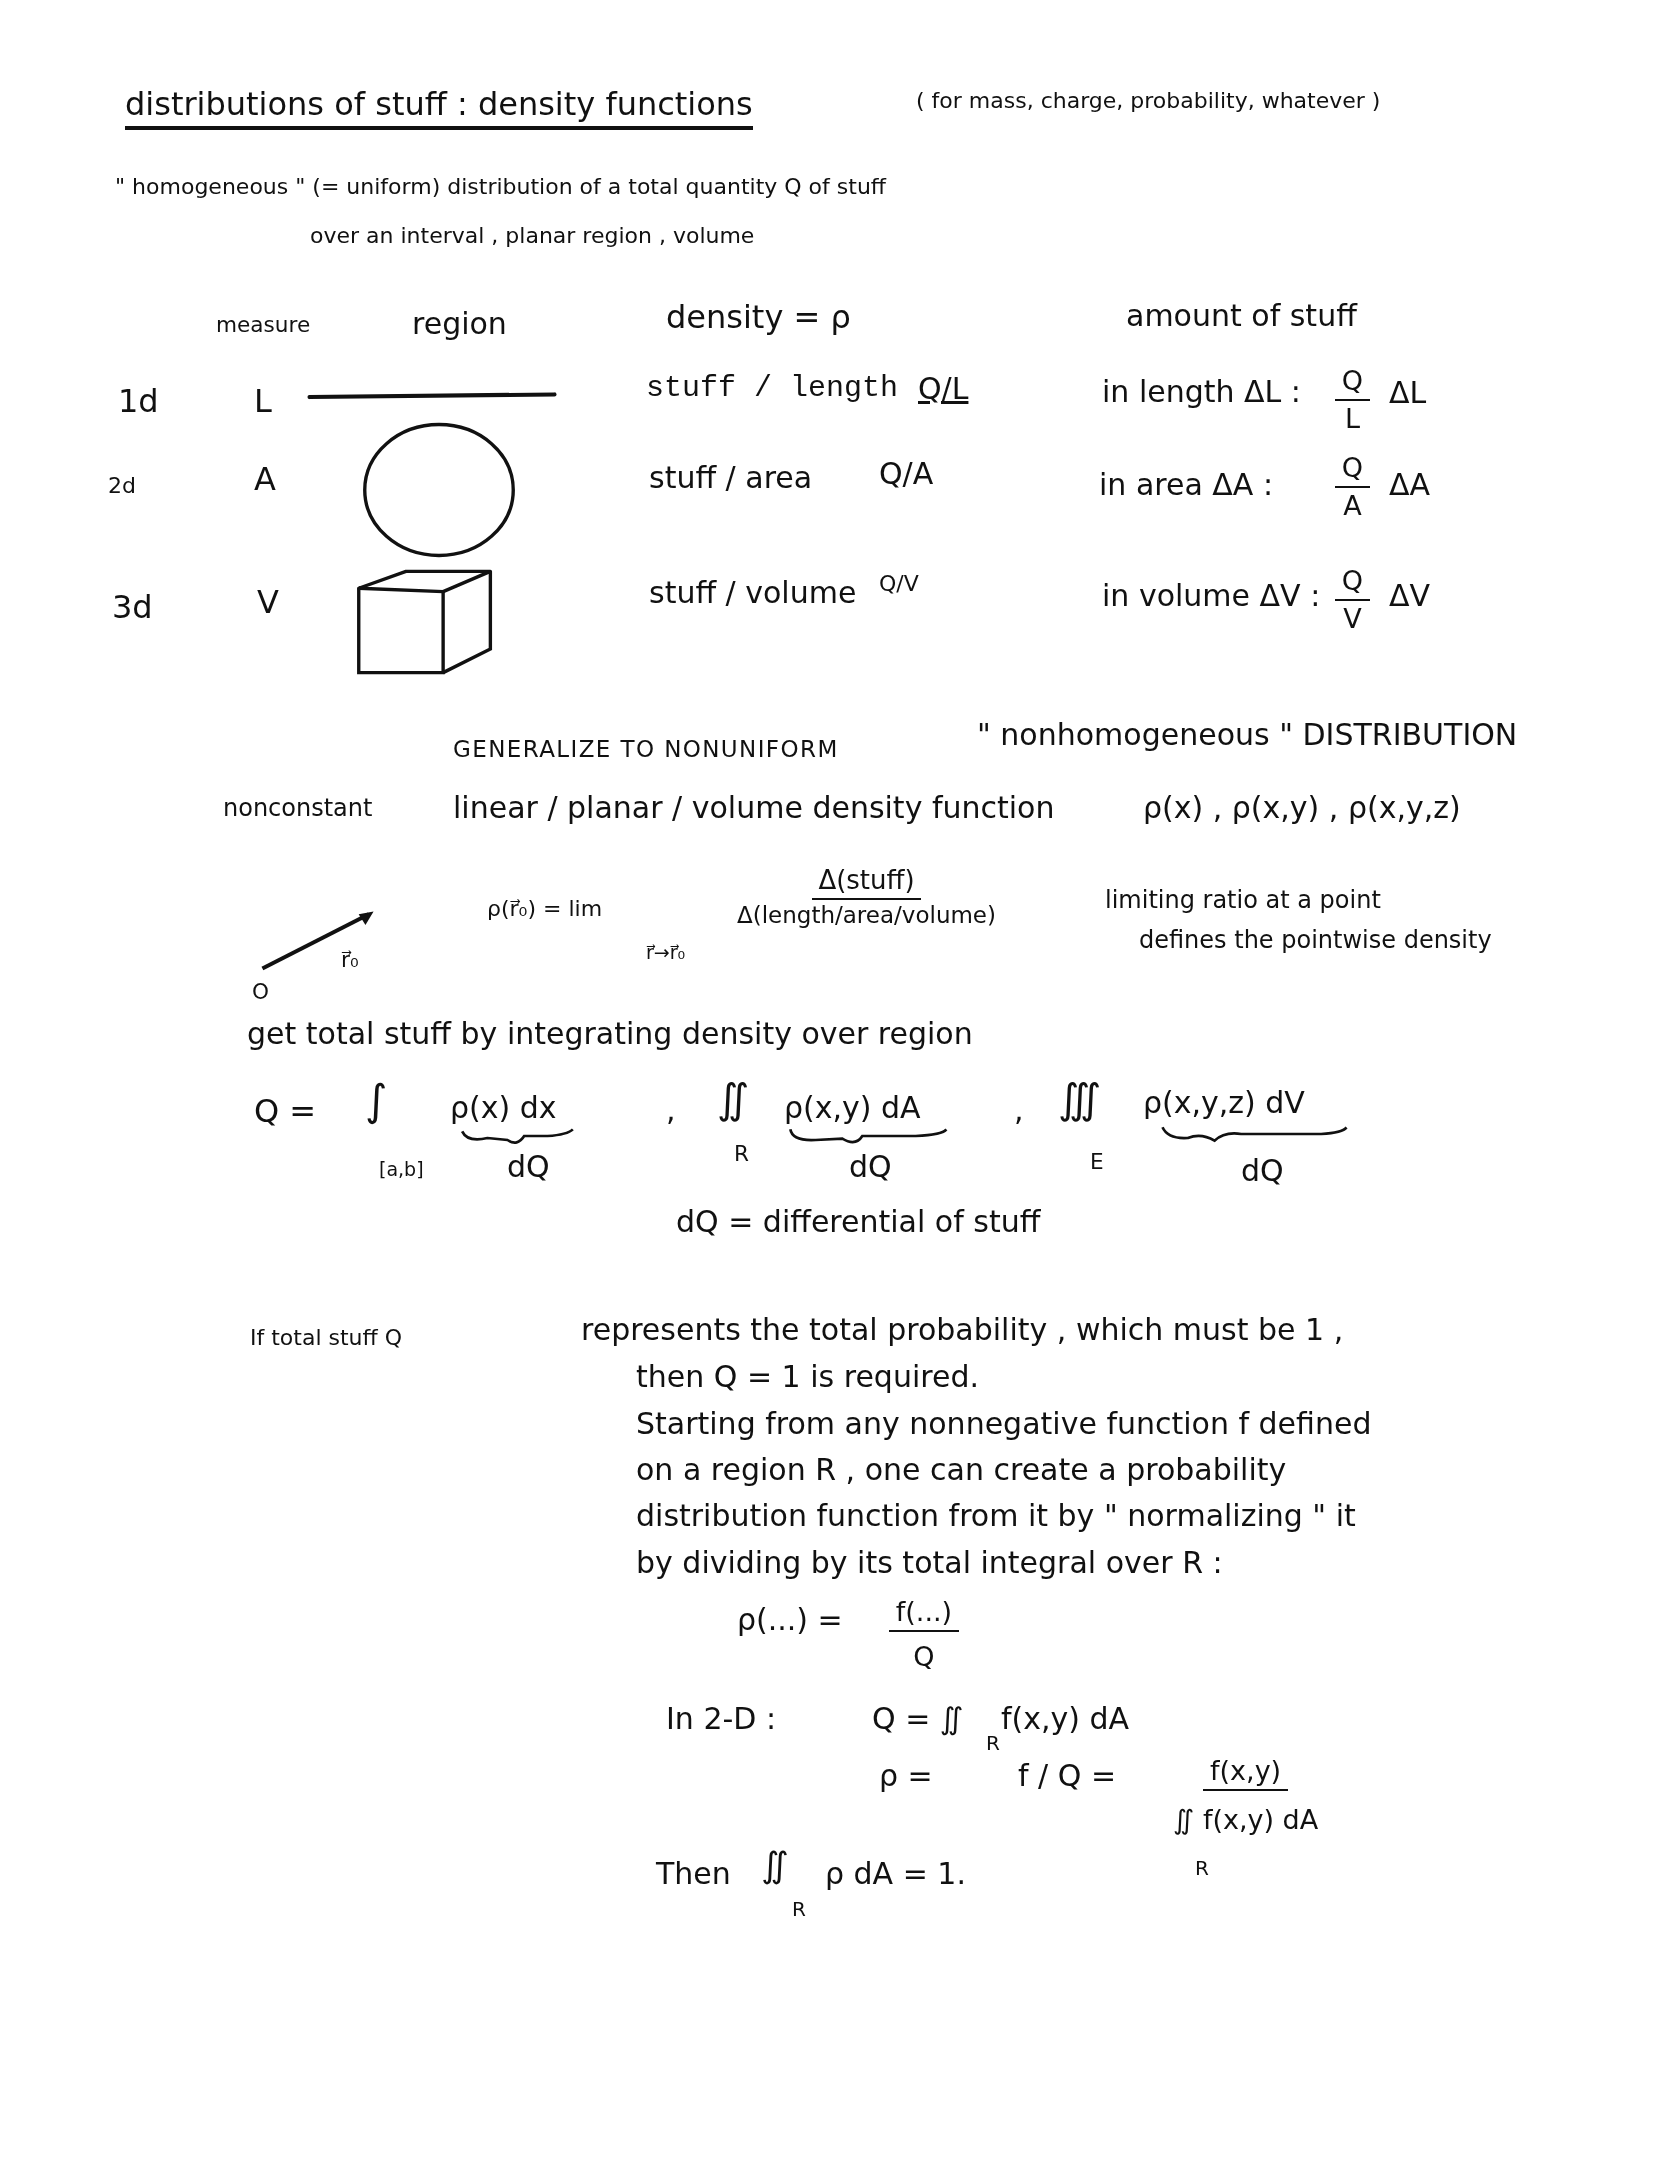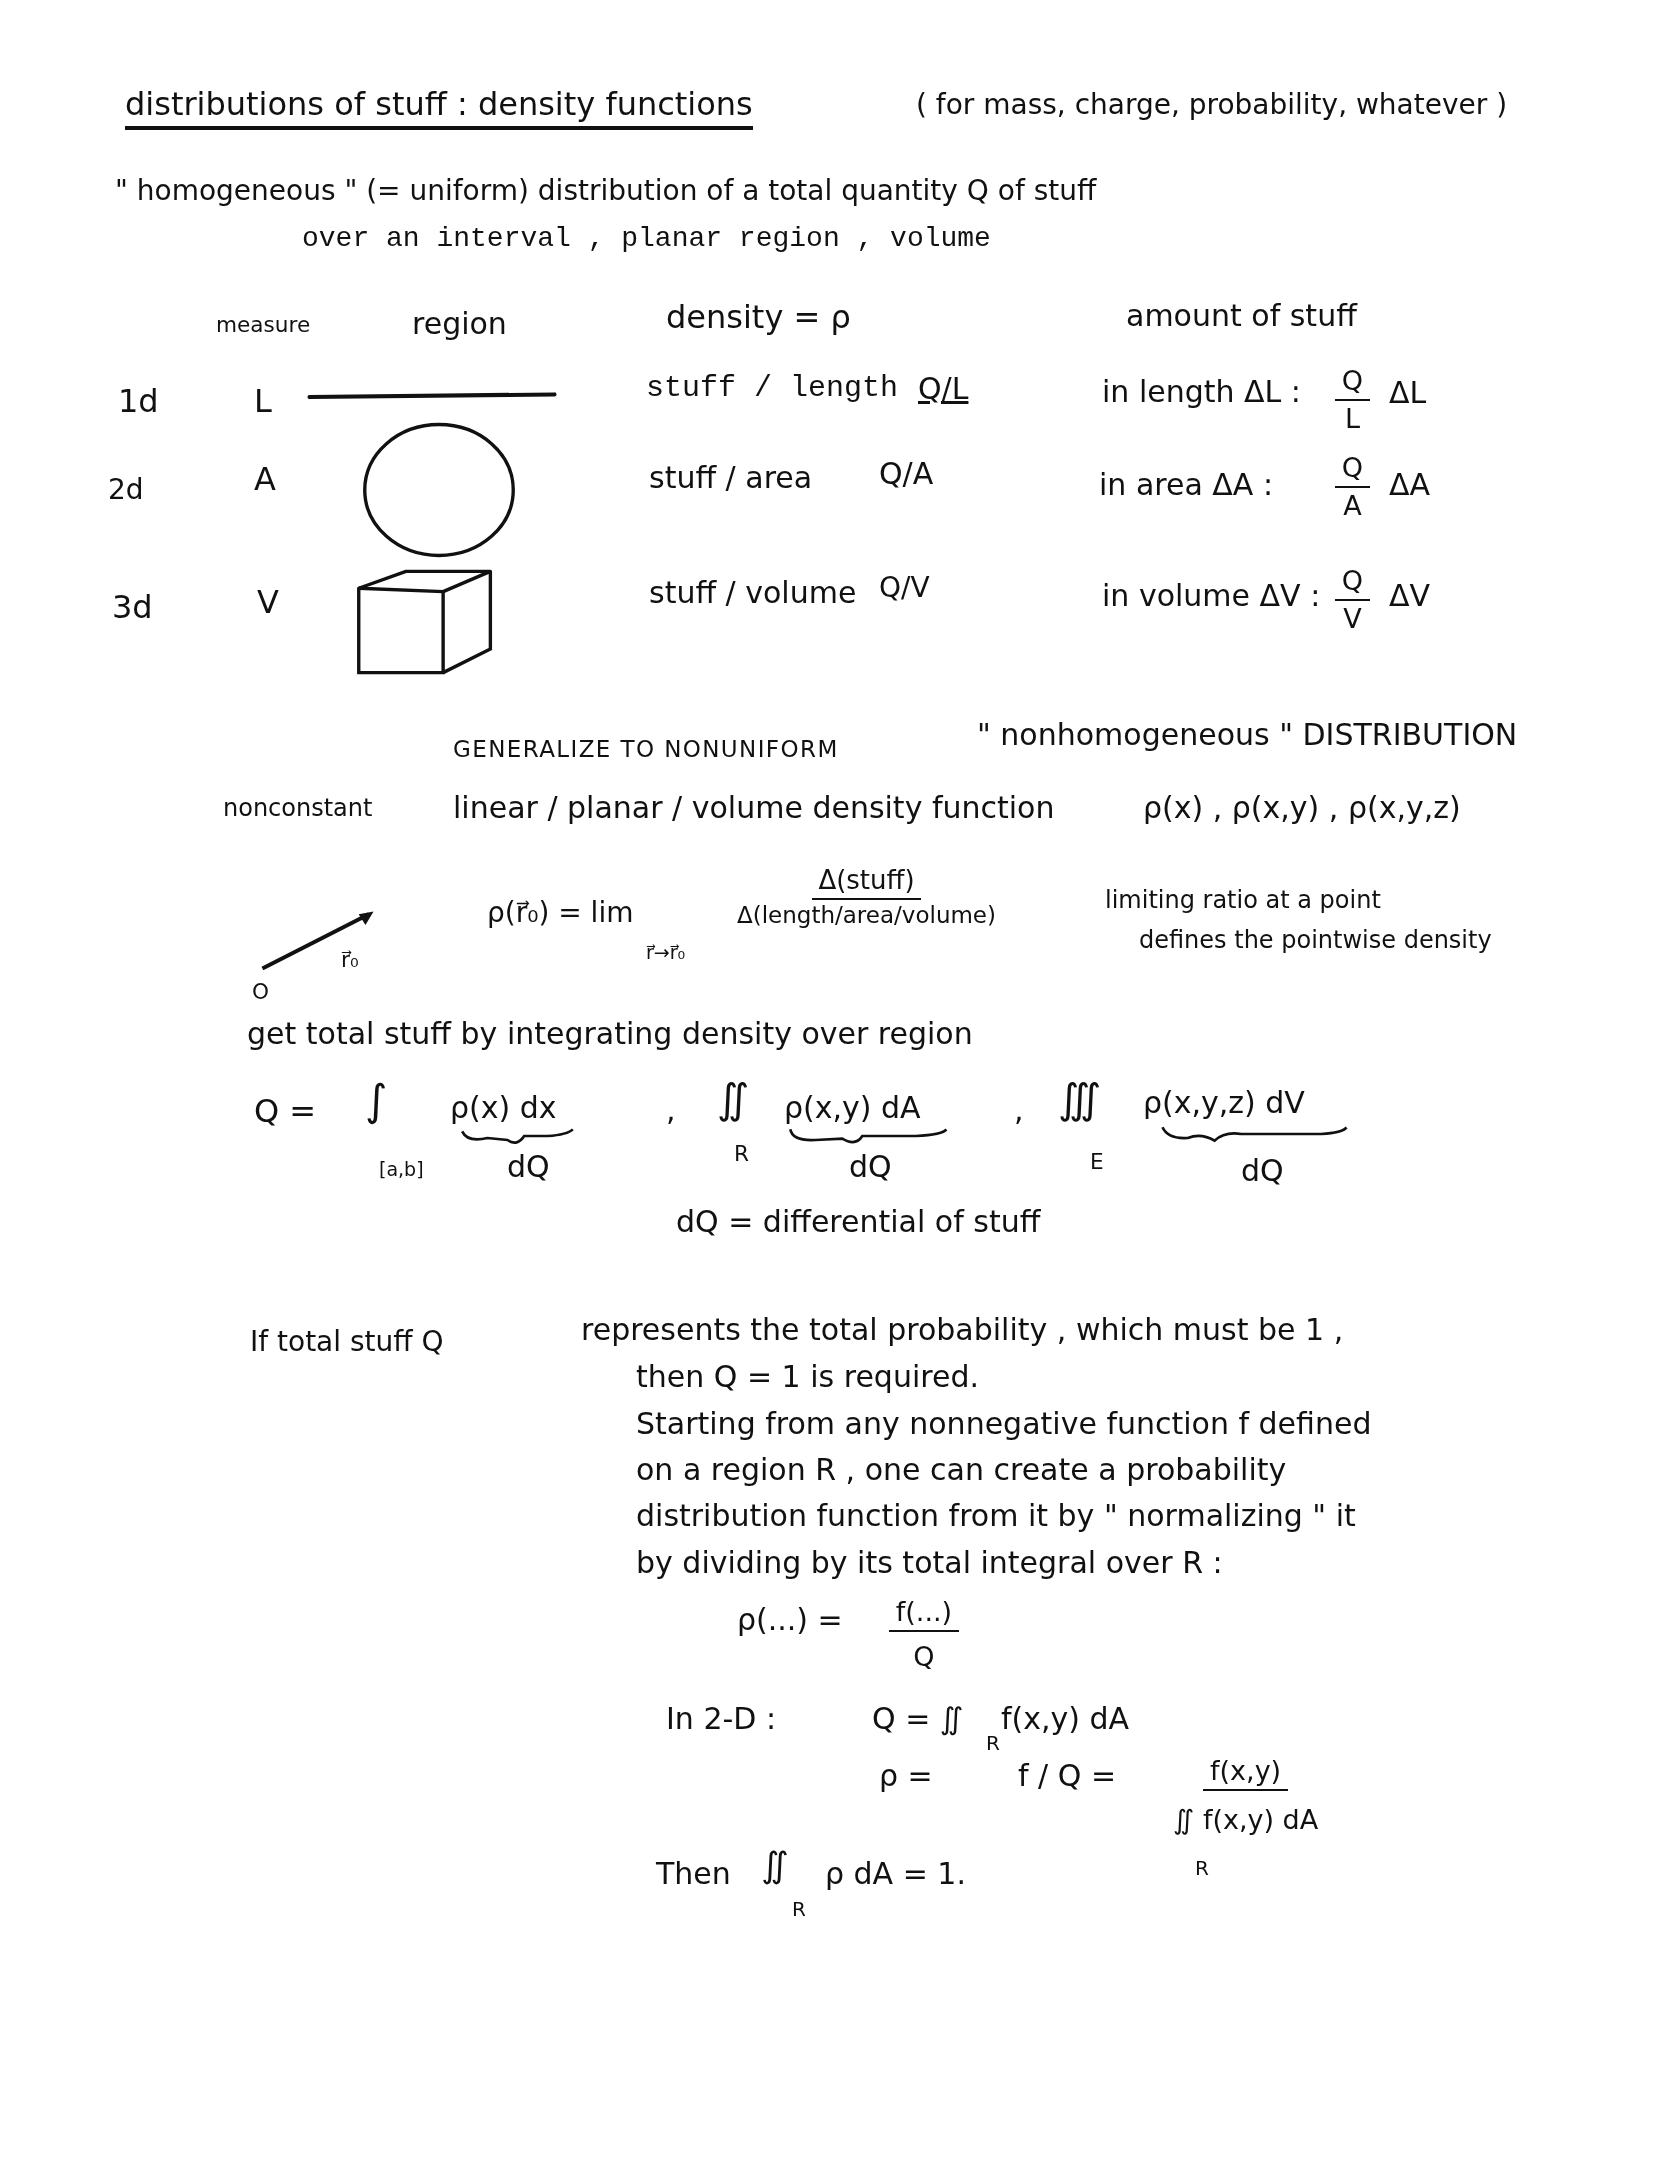--- a/index.html
+++ b/index.html
@@ -1,20 +1,20 @@
 <!DOCTYPE html>
 <html style="font-size:10.8px"><head>
 <meta charset="utf-8">
 <style>
   html, body { margin:0; padding:0; background:#ffffff; }
   body { width:1674px; height:2183px; position:relative; overflow:hidden;
          font-family:"DejaVu Sans", sans-serif; color:#111; }
   .hw { position:absolute; white-space:nowrap; font-family:"DejaVu Sans", sans-serif; color:#111; }
   .t48 { font-size:32px; }
-  .t44 { font-size:28px; }
+  .t44 { font-size:22px; }
   .t40 { font-size:30px; }
   .t36 { font-size:24px; }
   .t32 { font-size:21.6px; }
   .t28 { font-size:19px; }
   .caps { letter-spacing:1.4px; font-size:23px; }
   .underline-heavy { border-bottom:4px solid #111; padding-bottom:2.7px; }
   .frac { position:absolute; display:inline-flex; flex-direction:column; align-items:center; font-size:27px; }
   .frac .num { border-bottom:2.7px solid #111; padding:0 6.8px 2.7px 6.8px; }
   .frac .den { padding-top:2.7px; }
   .sub { position:absolute; font-size:20px; }
@@ -22,21 +22,21 @@
 </style>
 </head>
 <body>
 
 <div class="hw t48" style="left:125px;top:85px;">
   <span class="underline-heavy">distributions of stuff : density functions</span>
 </div>
 <div class="hw t44" style="left:916px;top:88px;">( for mass, charge, probability, whatever )</div>
 
 <div class="hw t44" style="left:115px;top:174px;">" homogeneous " (= uniform) distribution of a total quantity Q of stuff</div>
-<div class="hw t44" style="left:302px;top:223px;font-family:Liberation Mono, monospace;">over an interval , planar region , volume</div>
+<div class="hw t44" style="left:310px;top:223px;">over an interval , planar region , volume</div>
 
 <div class="hw t32" style="left:216px;top:312px;">measure</div>
 <div class="hw t40" style="left:412px;top:306px;">region</div>
 <div class="hw t48" style="left:666px;top:298px;">density = ρ</div>
 <div class="hw t40" style="left:1126px;top:298px;">amount of stuff</div>
 
 <div class="hw t48" style="left:118px;top:382px;">1d</div>
 <div class="hw t48" style="left:254px;top:382px;">L</div>
 <svg style="left:308px;top:389px;" width="250" height="13.5" viewBox="0 0 370 20">
   <line x1="2" y1="12" x2="365" y2="8" stroke="#111" stroke-width="6" stroke-linecap="round"></line>

